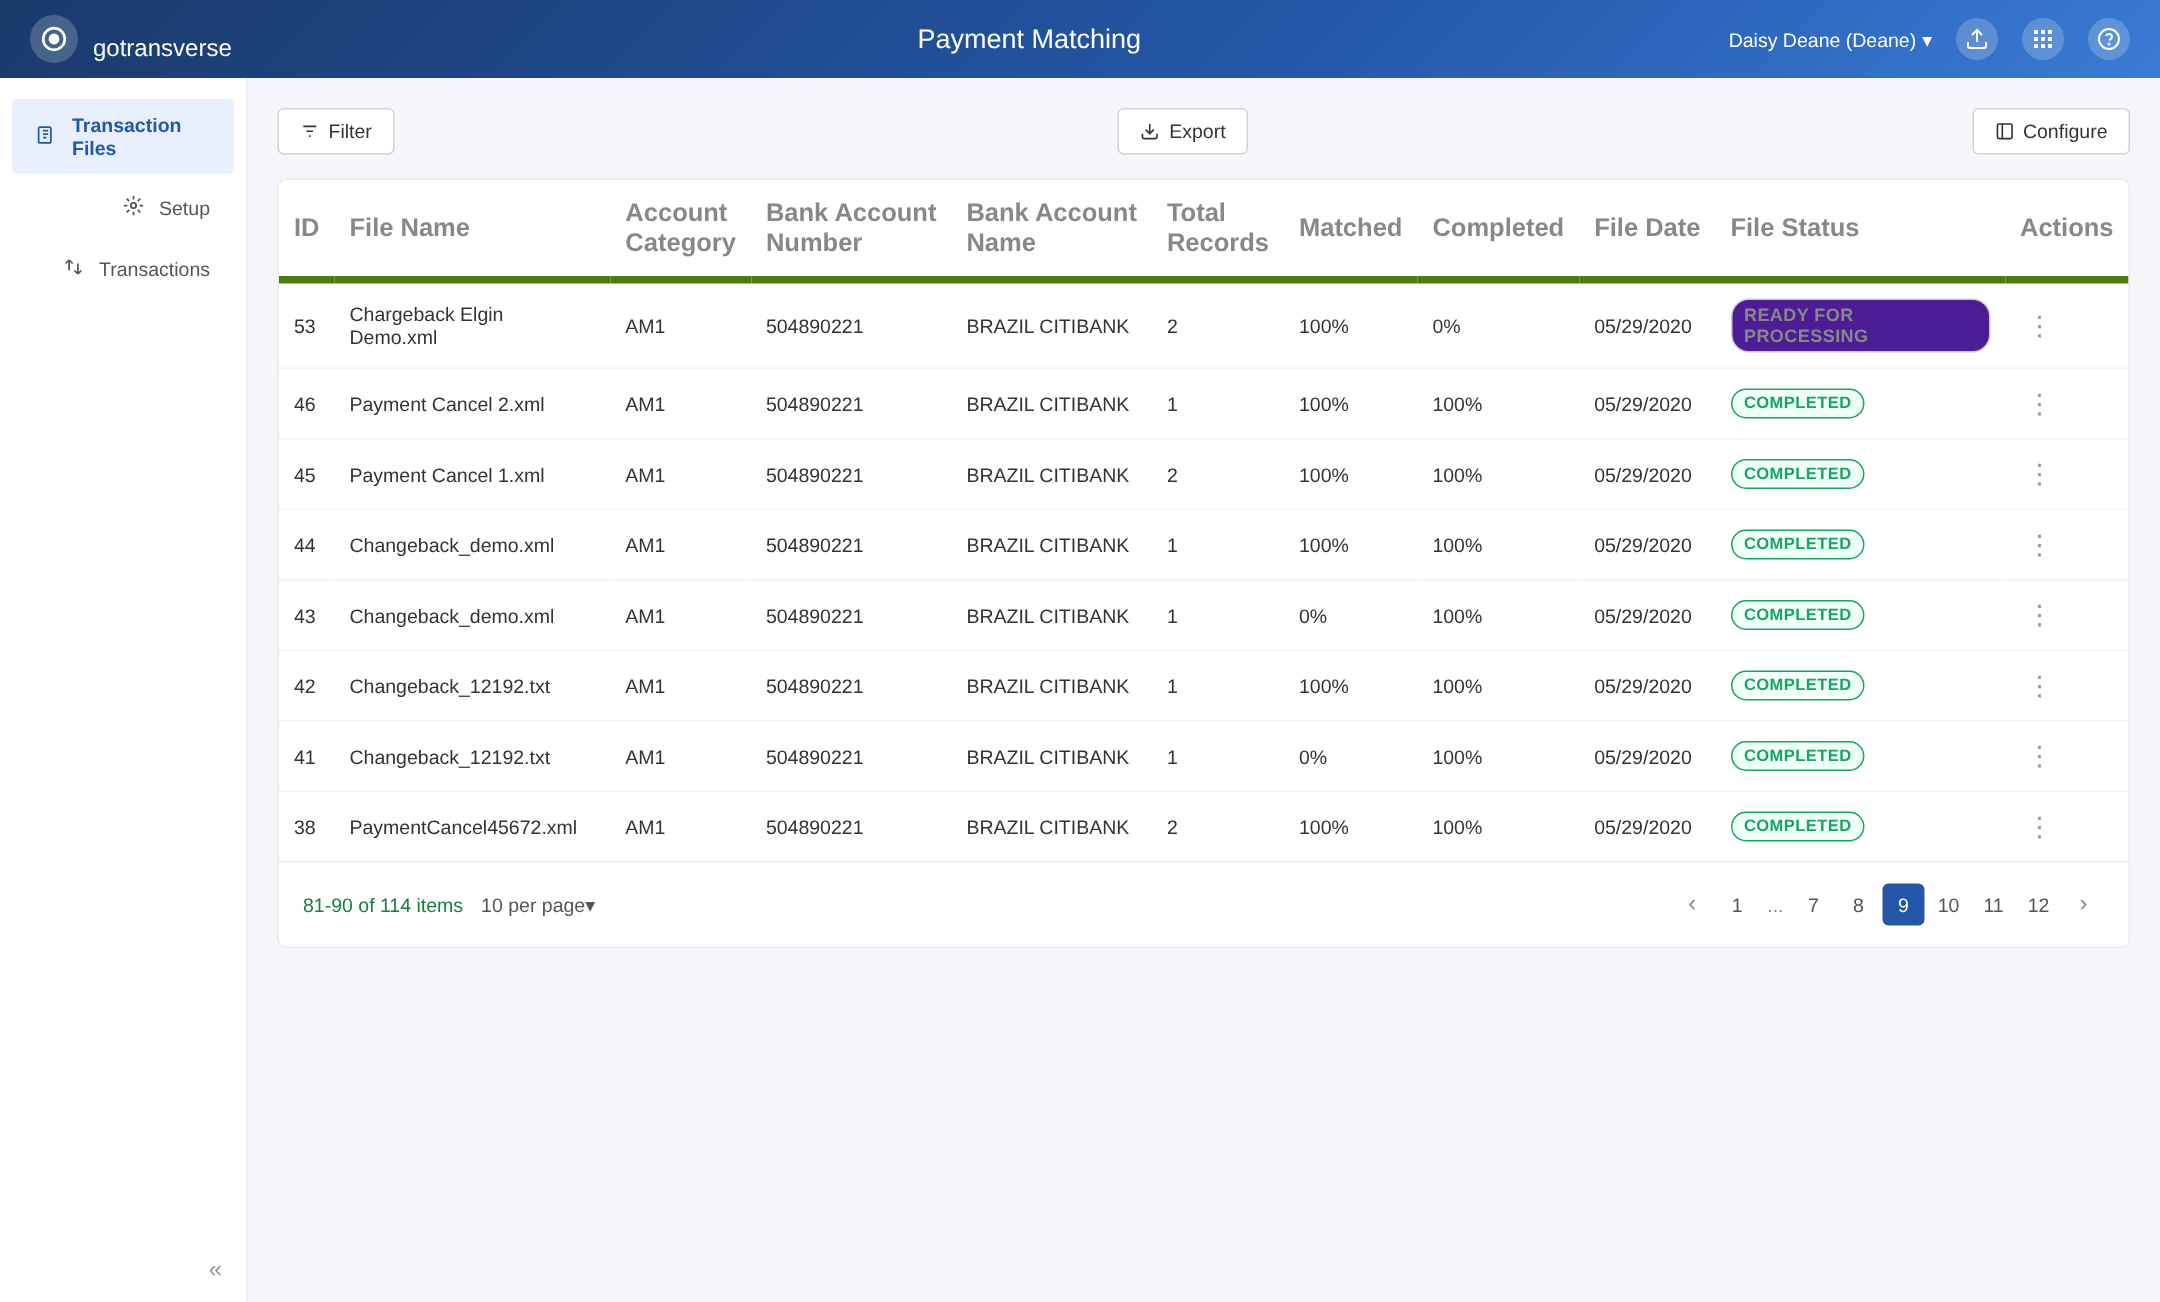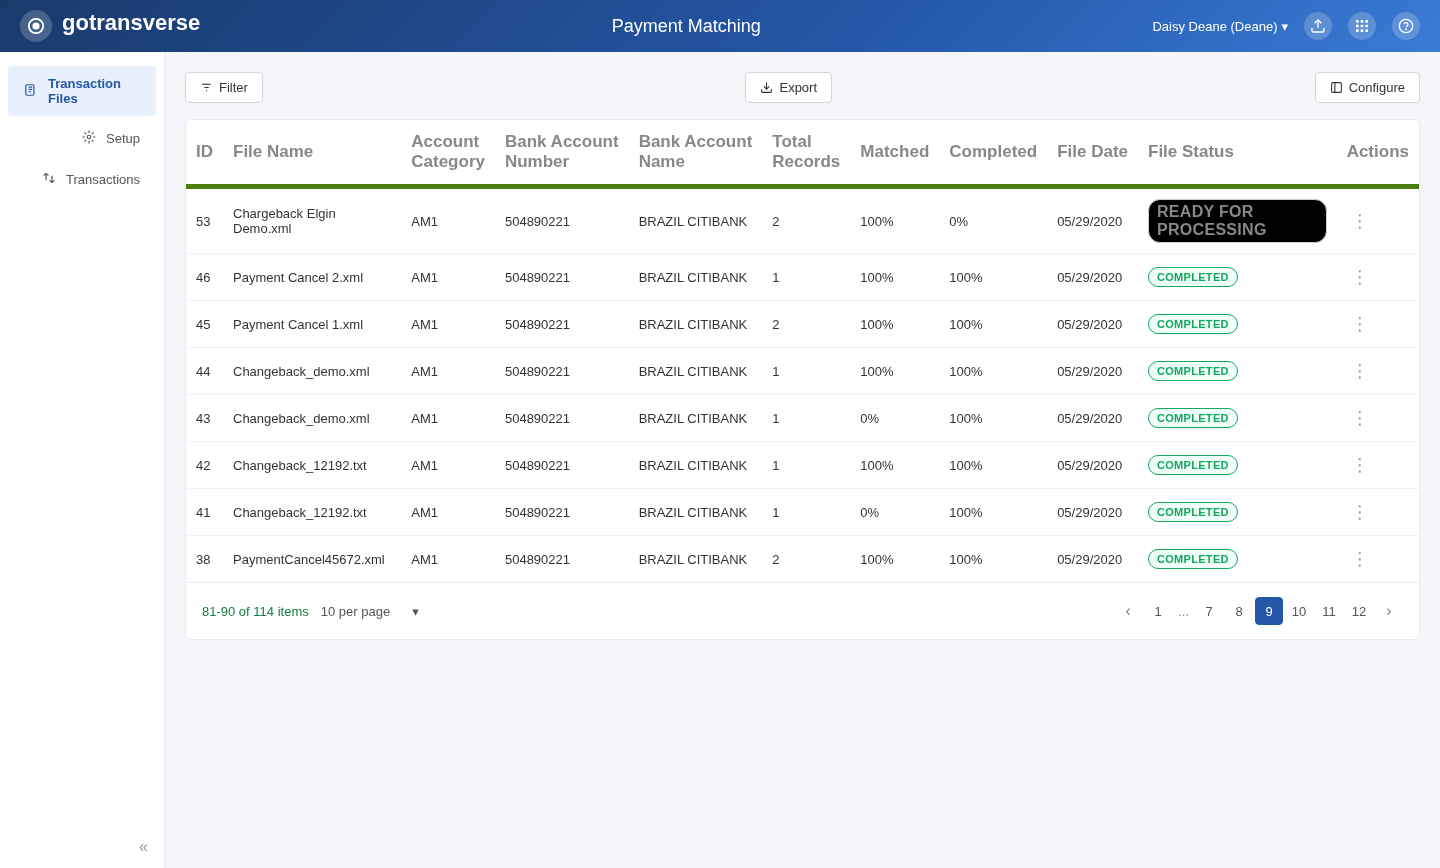--- a/index.html
+++ b/index.html
@@ -7,21 +7,21 @@
 
     
     .header {
       background: linear-gradient(135deg, #1a3a6b 0%, #2457a8 60%, #3a7bd5 100%);
       height: 52px;
       display: flex;
       align-items: center;
       padding: 0 20px;
       color: white;
     }
-    .header-logo { display: flex; align-items: flex-start; gap: 10px; font-size: 22px; font-weight: 700; min-width: 200px; }
+    .header-logo { display: flex; align-items: flex-end; gap: 10px; font-size: 16px; font-weight: 400; min-width: 200px; }
     .logo-icon {
       width: 32px; height: 32px; border-radius: 50%;
       background: rgba(255,255,255,0.2);
       display: flex; align-items: center; justify-content: center;
       font-size: 16px; font-weight: bold;
     }
     .header-title { flex: 1; text-align: center; font-size: 18px; font-weight: 500; }
     .header-right { display: flex; align-items: center; gap: 16px; min-width: 250px; justify-content: flex-end; }
     .header-user { font-size: 13px; cursor: pointer; display: flex; align-items: center; gap: 4px; }
     .header-icon { width: 28px; height: 28px; border-radius: 50%; background: rgba(255,255,255,0.2); display: flex; align-items: center; justify-content: center; cursor: pointer; font-size: 14px; color: white; }
@@ -95,36 +95,36 @@
       display: inline-block;
       padding: 3px 8px;
       border-radius: 12px;
       font-size: 11px;
       font-weight: 600;
       text-transform: uppercase;
       letter-spacing: 0.3px;
       border: 1.5px solid;
     }
     .status-completed { color: #15a660; border-color: #15a660; background: #f0fff8; }
-    .status-ready { color: #888; border-color: #ccc; background: #000000; font-size: 16px; }
+    .status-ready { color: #888; border-color: #ccc; background: #4c1d95; font-size: 12px; }
 
     .actions-btn {
       background: none; border: none; cursor: pointer; color: #999; font-size: 18px; padding: 4px;
       line-height: 1;
     }
 
     
     .pagination-bar {
       display: flex; align-items: center; padding: 14px 16px;
       border-top: 1px solid #e8eaf0;
       background: white;
       gap: 12px;
     }
     .pagination-info { font-size: 13px; color: #15803d; }
-    .per-page { display: flex; align-items: flex-end; gap: 22px; font-size: 13px; color: #555; cursor: pointer; }
+    .per-page { display: flex; align-items: flex-end; gap: 0; font-size: 13px; color: #555; cursor: pointer; }
     .pagination-pages { margin-left: auto; display: flex; align-items: center; gap: 2px; }
     .page-btn {
       width: 28px; height: 28px; display: flex; align-items: center; justify-content: center;
       border: 1px solid transparent; border-radius: 4px; cursor: pointer; font-size: 13px;
       color: #555; background: none;
     }
     .page-btn.active { background: #2457a8; color: white; border-color: #2457a8; }
     .page-btn.arrow { font-size: 16px; color: #888; }
   </style>
 </head>

